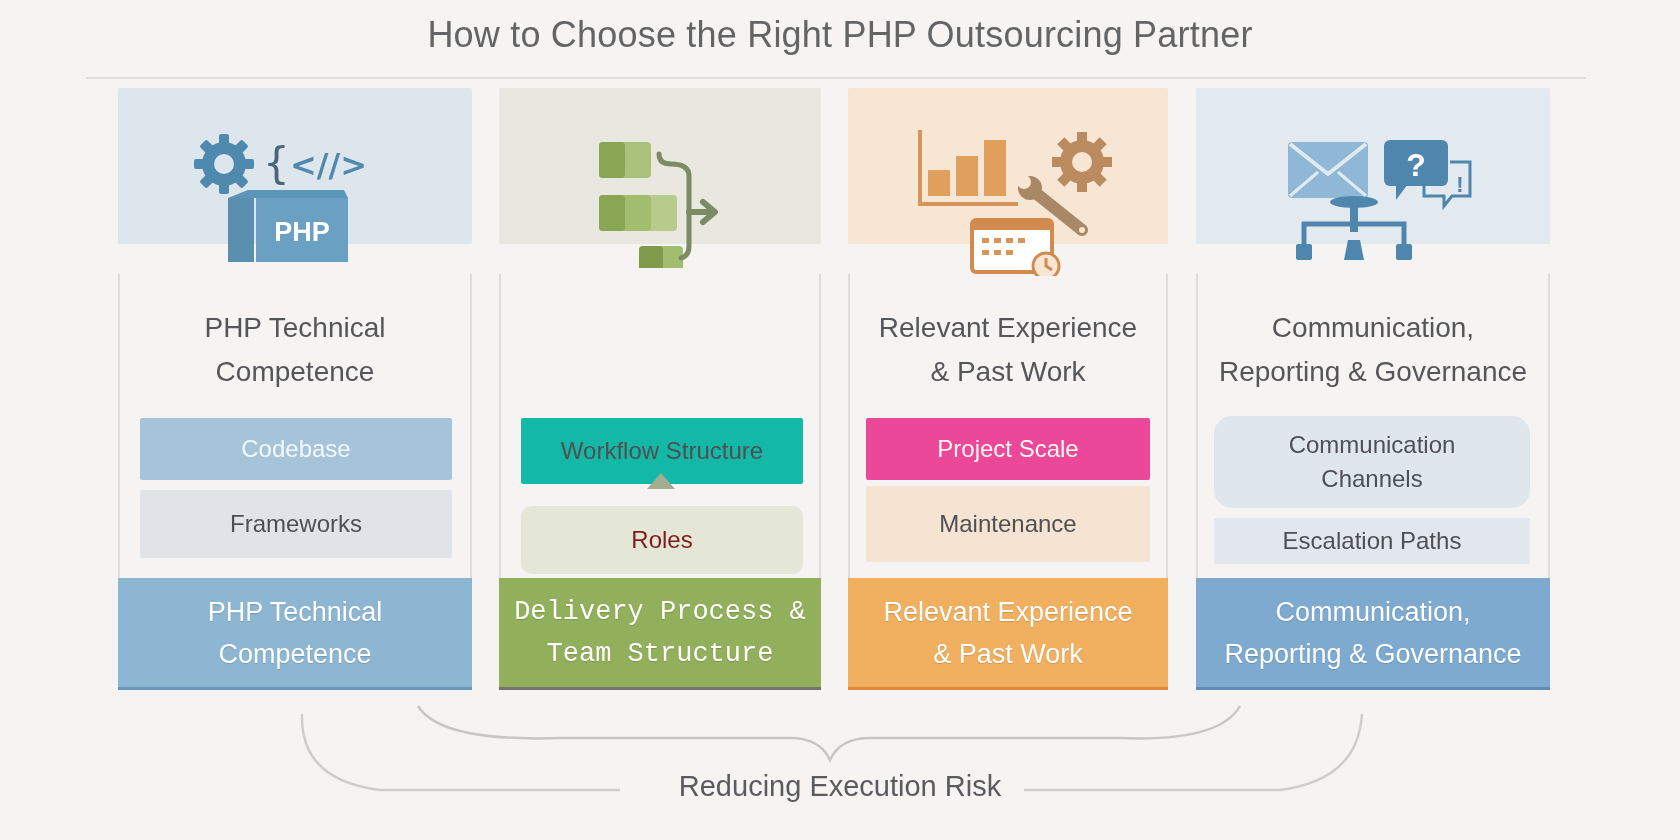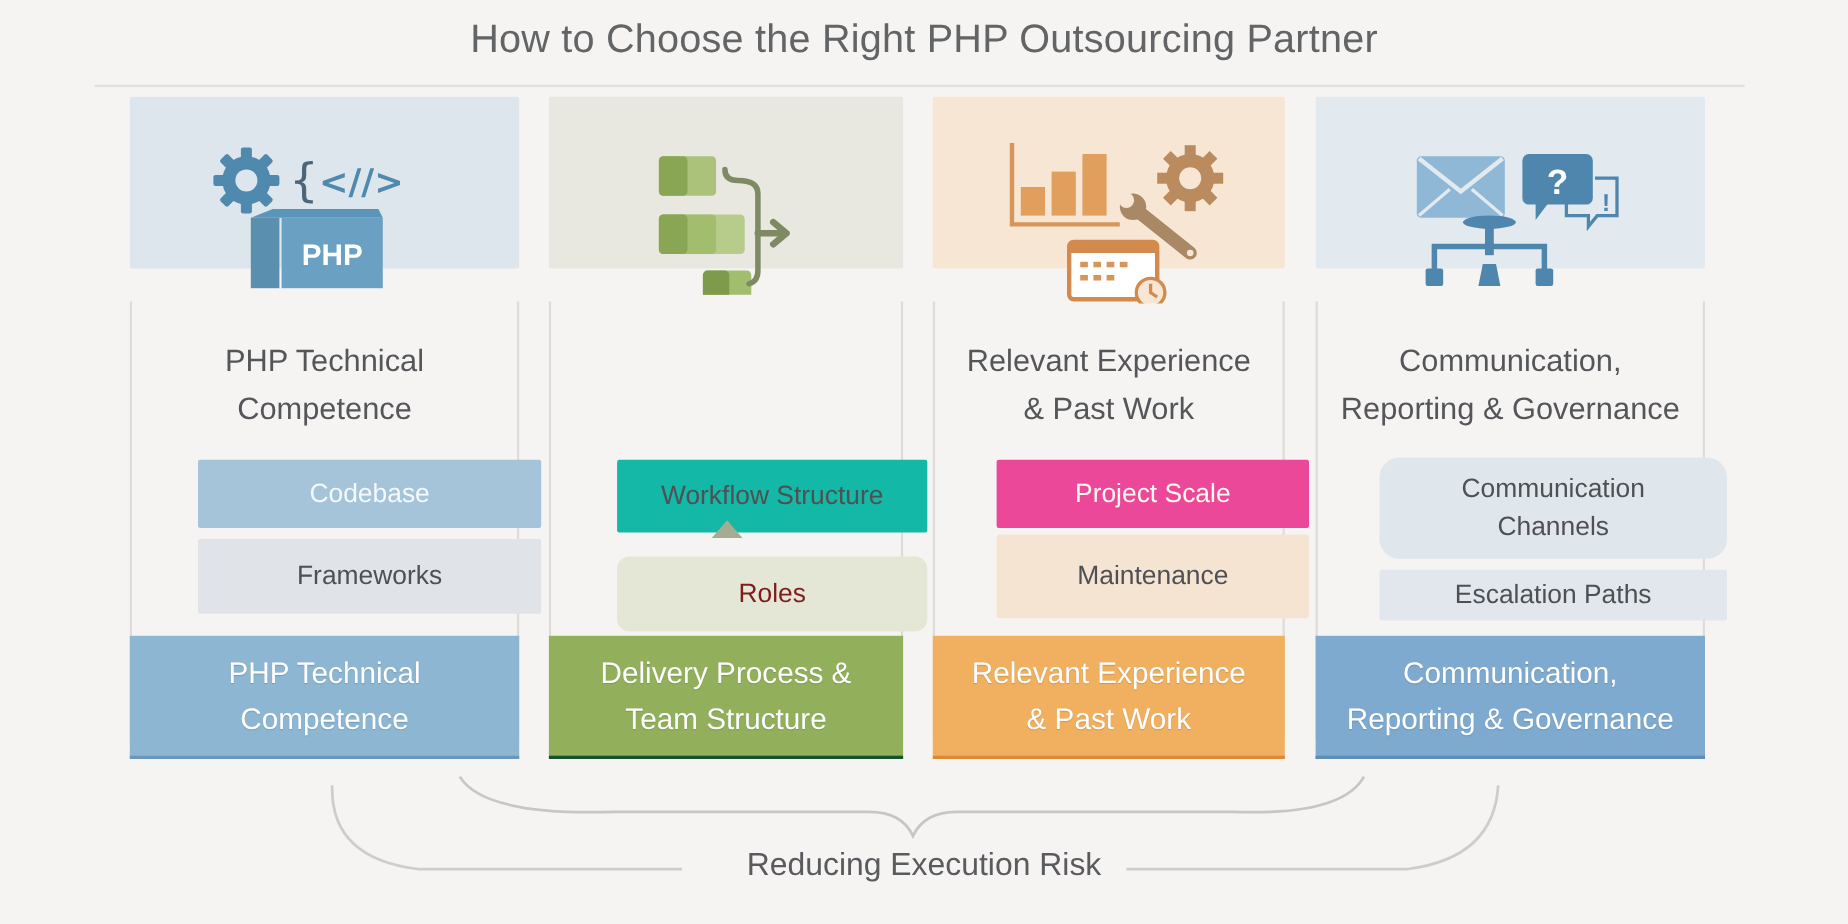--- a/index.html
+++ b/index.html
@@ -27,21 +27,21 @@
       position: absolute; top: 186px; height: 398px;
       border-left: 2px solid #dedbd8; border-right: 2px solid #dedbd8;
     }
     .col .heading {
       position: absolute; left: 0; top: 218px; width: 100%;
       text-align: center; font-size: 28px; line-height: 44px; color: #55565a;
     }
     .col .item {
       position: absolute; text-align: center; font-size: 24px;
       display: flex; align-items: center; justify-content: center;
-      line-height: 34px; border-radius: 2px; margin-left: 40px;
+      line-height: 34px; border-radius: 2px;
     }
     .col .footer {
       position: absolute; top: 490px; height: 112px;
       display: flex; align-items: center; justify-content: center;
       text-align: center; color: #fff; font-size: 27px; line-height: 42px;
       text-shadow: 0 1px 1px rgba(0,0,0,0.15);
     }
     .icon-wrap { position: absolute; }
     .brace-label {
       position: absolute; top: 770px; left: 0; width: 1680px; text-align: center;
@@ -109,21 +109,21 @@
     <line x1="100" y1="84" x2="124" y2="84" stroke="#7d8a63" stroke-width="6" stroke-linecap="round"></line>
     <polyline points="114,74 126,84 114,94" fill="none" stroke="#7d8a63" stroke-width="6" stroke-linecap="round" stroke-linejoin="round"></polyline>
   </svg>
   <div class="heading">
   </div>
   <div class="item" style="left:22px; top:330px; width:282px; height:66px; background:#14b8a6; color:#4f5054;">Workflow Structure</div>
   <svg style="position:absolute; left:148px; top:385px;" width="28" height="16">
       <polygon points="14,0 28,16 0,16" fill="#a4ac92"></polygon>
     </svg>
   <div class="item" style="left:22px; top:418px; width:282px; height:68px; background:#e4e6d6; color:#7f1d1d;border-radius:11px;">Roles</div>
-  <div class="footer" style="left:0; width:322px; background:#92b05c; border-bottom:3px solid #14532d;">
+  <div class="footer" style="left:0; width:322px; background:#92b05c; border-bottom:3px solid #737373;font-family:Liberation Mono, monospace;">
     <div>
       <div>Delivery Process &amp;</div>
       <div>Team Structure</div>
     </div>
   </div>
 </div>
 
 <div class="col" style="left:848px; width:320px;">
   <div class="hero" style="width:320px; background:#f8e6d5;"></div>
   <div class="frame" style="left:0; width:320px;"></div>

